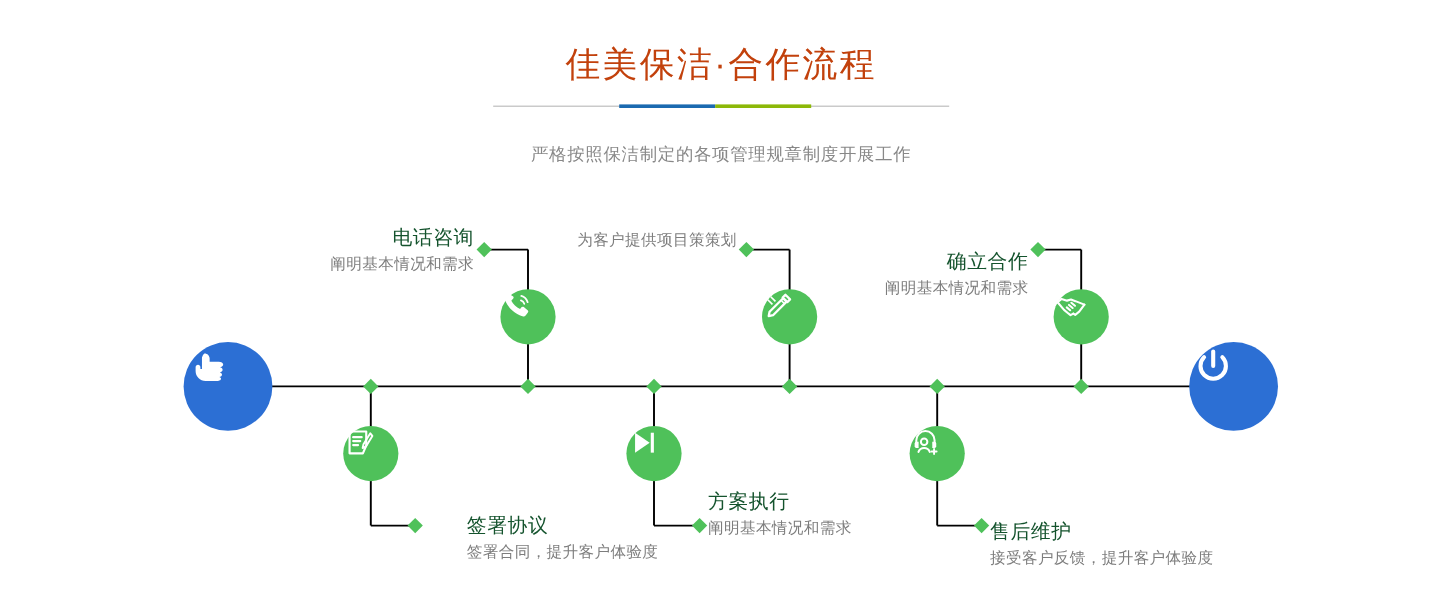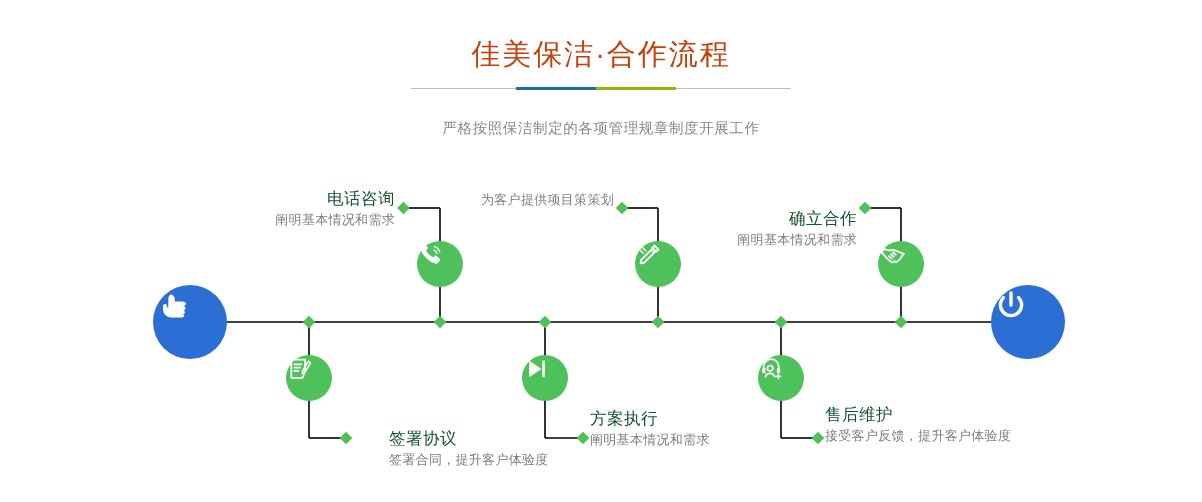--- a/index.html
+++ b/index.html
@@ -272,18 +272,18 @@
   <div class="label-block bottom" style="left:353px; top:428px;margin-left:36px;">
     <div class="step-title">签署协议</div>
     <div class="step-desc">签署合同，提升客户体验度</div>
   </div>
 
   <div class="label-block bottom" style="left:590px; top:408px;">
     <div class="step-title">方案执行</div>
     <div class="step-desc">阐明基本情况和需求</div>
   </div>
 
-  <div class="label-block bottom" style="left:825px; top:404px;">
+  <div class="label-block bottom" style="left:825px; top:433px;font-family:Liberation Serif, serif;">
     <div class="step-title">售后维护</div>
     <div class="step-desc">接受客户反馈，提升客户体验度</div>
   </div>
 
 </div>
 
 </body></html>

